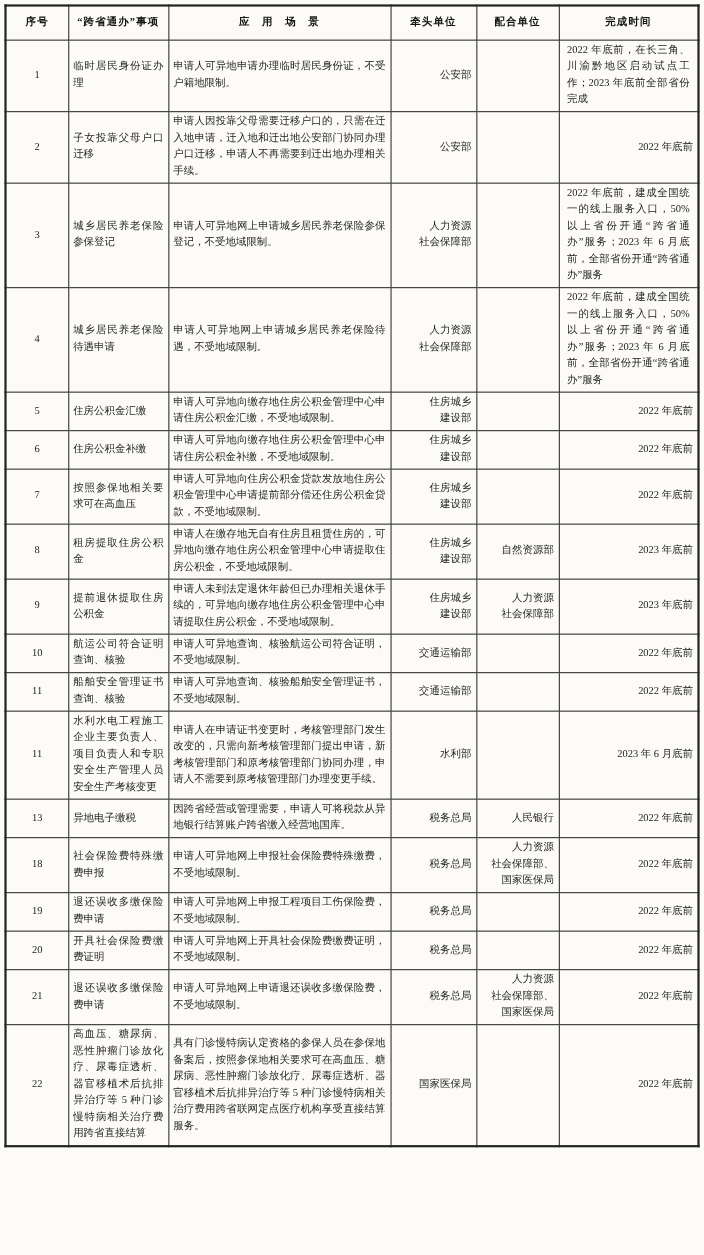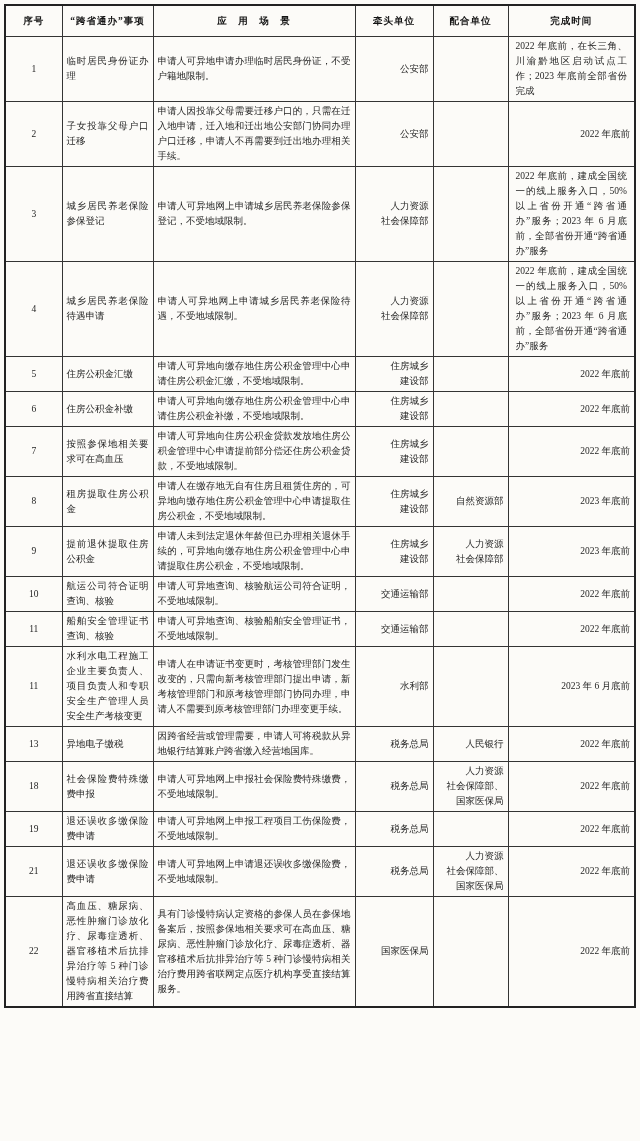--- a/index.html
+++ b/index.html
@@ -215,20 +215,28 @@
       </tr>
       <tr>
         <td class="cell-no">19</td>
         <td class="cell-item">退还误收多缴保险费申请</td>
         <td class="cell-scenario">申请人可异地网上申报工程项目工伤保险费，不受地域限制。</td>
         <td class="cell-unit">税务总局</td>
         <td class="cell-unit"></td>
         <td class="cell-deadline">2022 年底前</td>
       </tr>
       <tr>
+        <td class="cell-no">20</td>
+        <td class="cell-item">开具社会保险费缴费证明</td>
+        <td class="cell-scenario">申请人可异地网上开具社会保险费缴费证明，不受地域限制。</td>
+        <td class="cell-unit">税务总局</td>
+        <td class="cell-unit"></td>
+        <td class="cell-deadline">2022 年底前</td>
+      </tr>
+      <tr>
         <td class="cell-no">21</td>
         <td class="cell-item">退还误收多缴保险费申请</td>
         <td class="cell-scenario">申请人可异地网上申请退还误收多缴保险费，不受地域限制。</td>
         <td class="cell-unit">税务总局</td>
         <td class="cell-unit">人力资源
 社会保障部、
 国家医保局</td>
         <td class="cell-deadline">2022 年底前</td>
       </tr>
       <tr>

